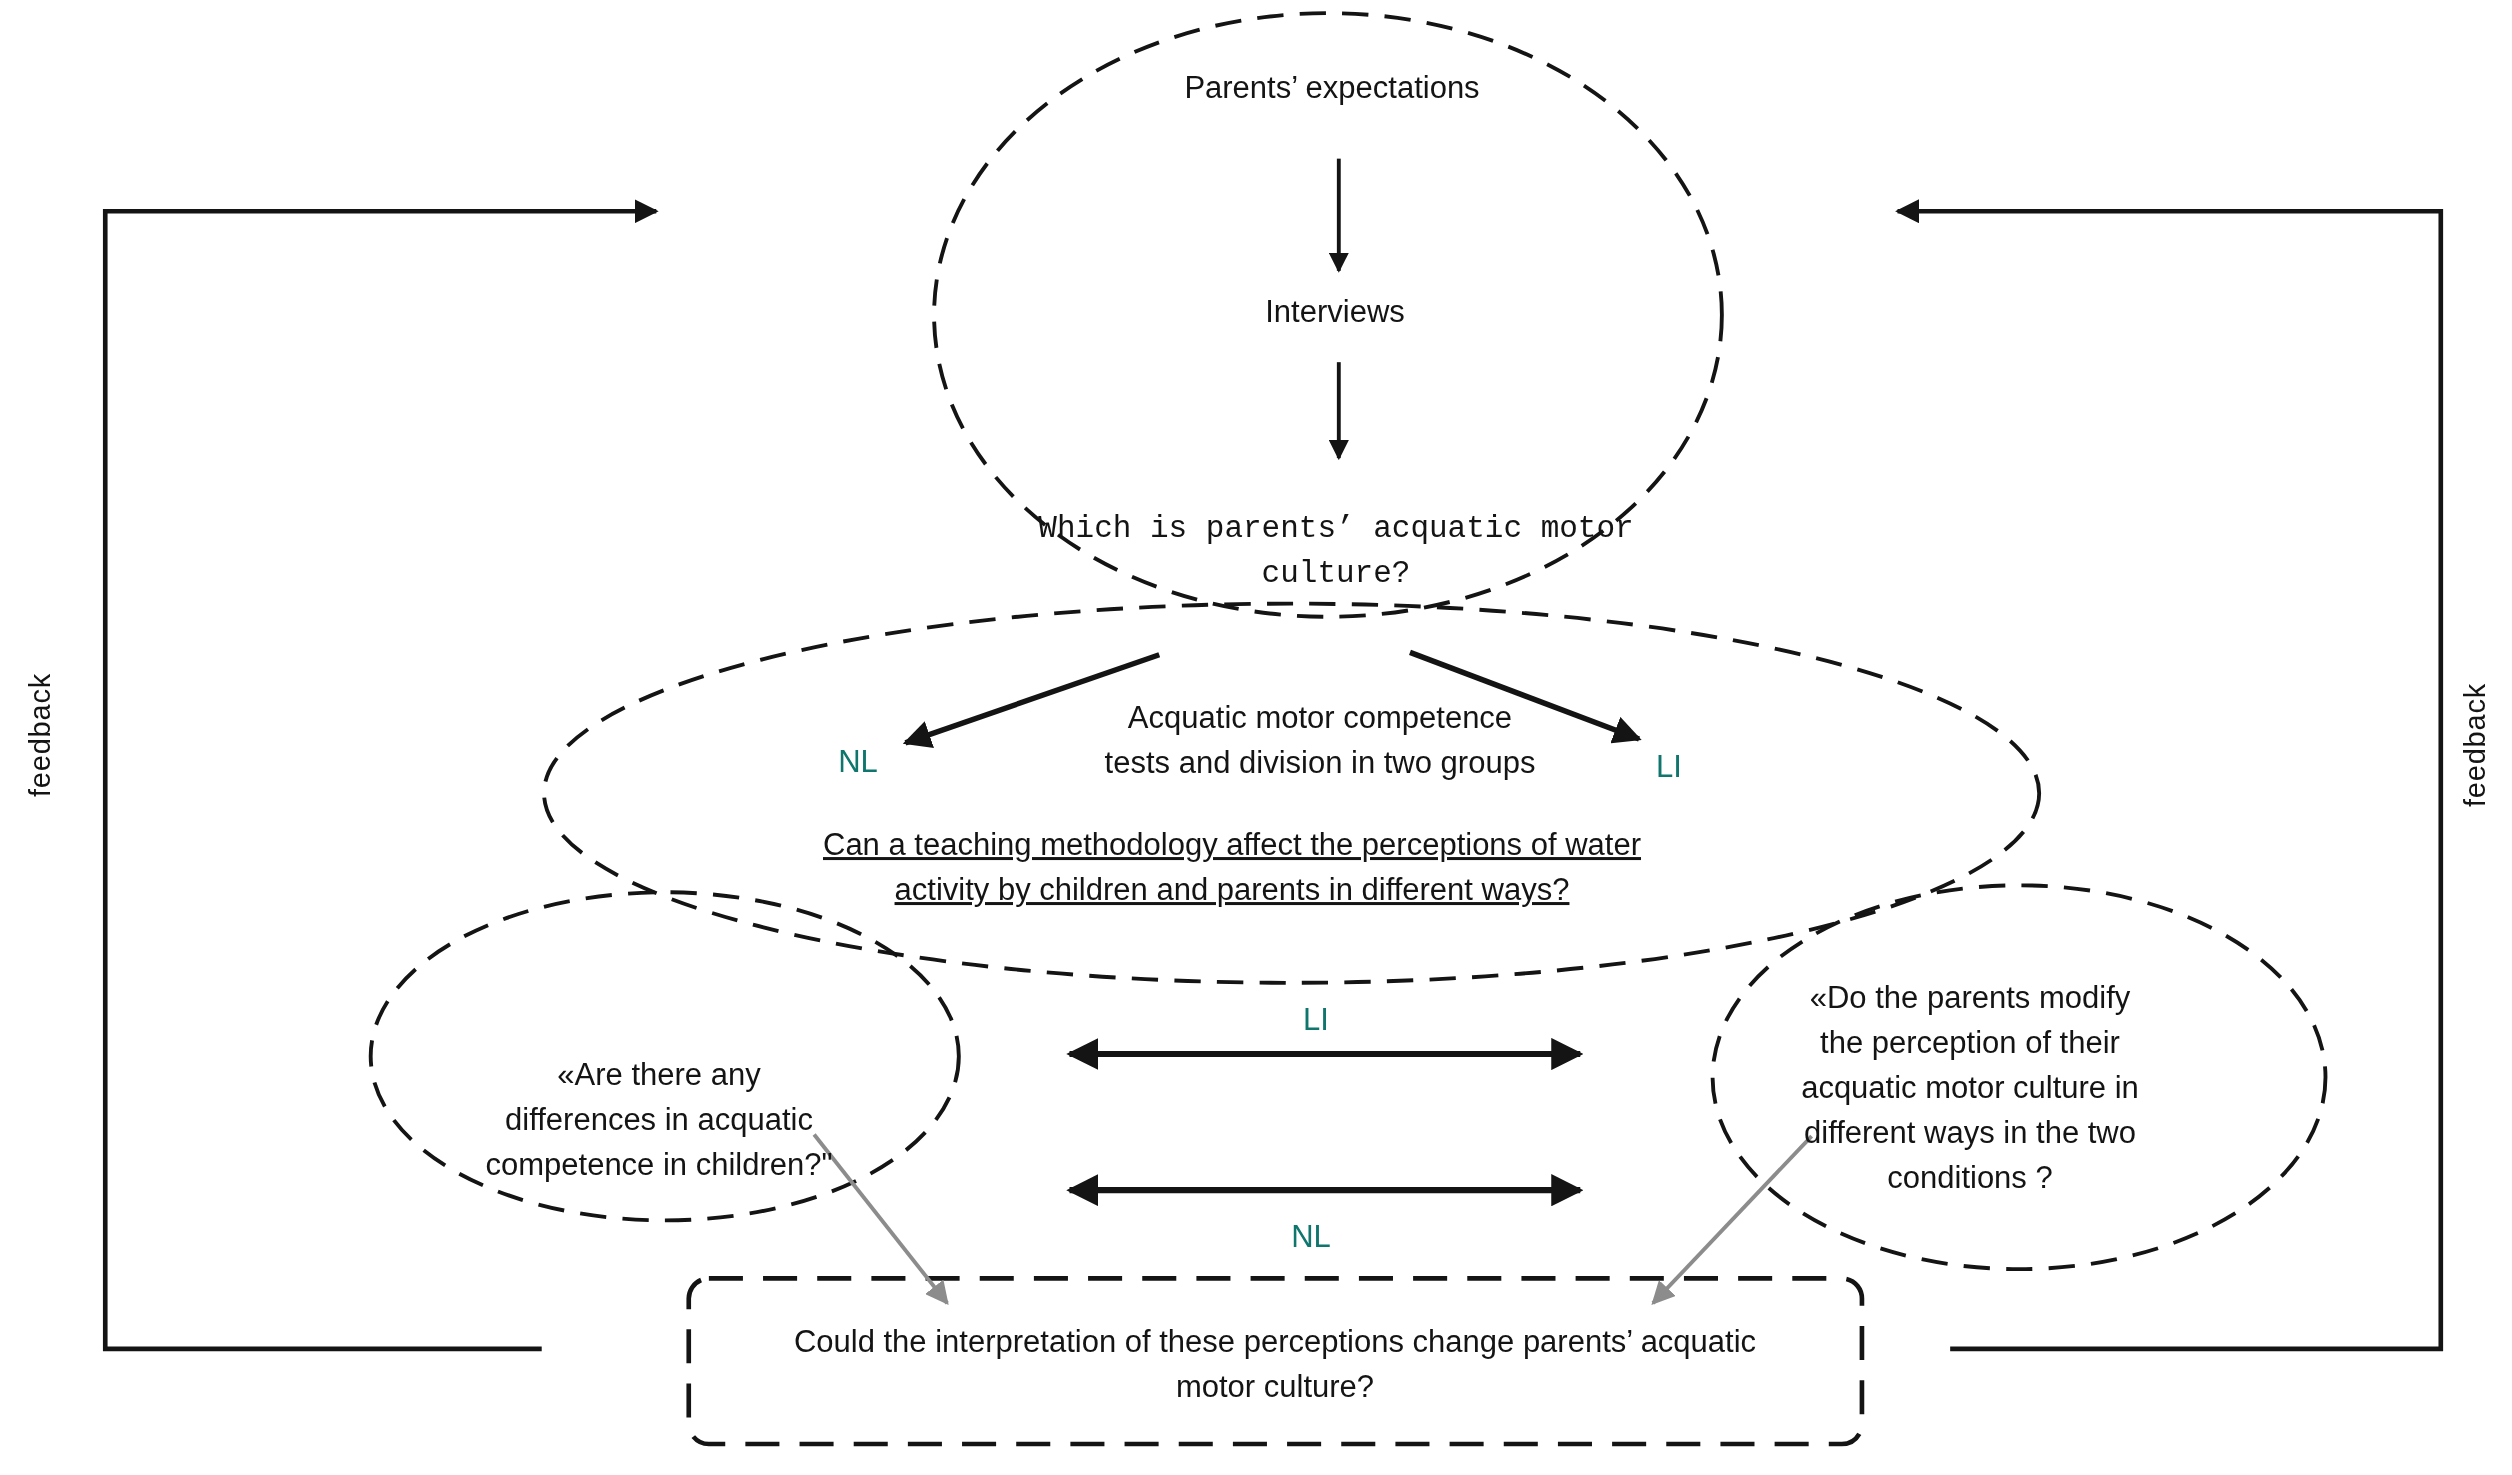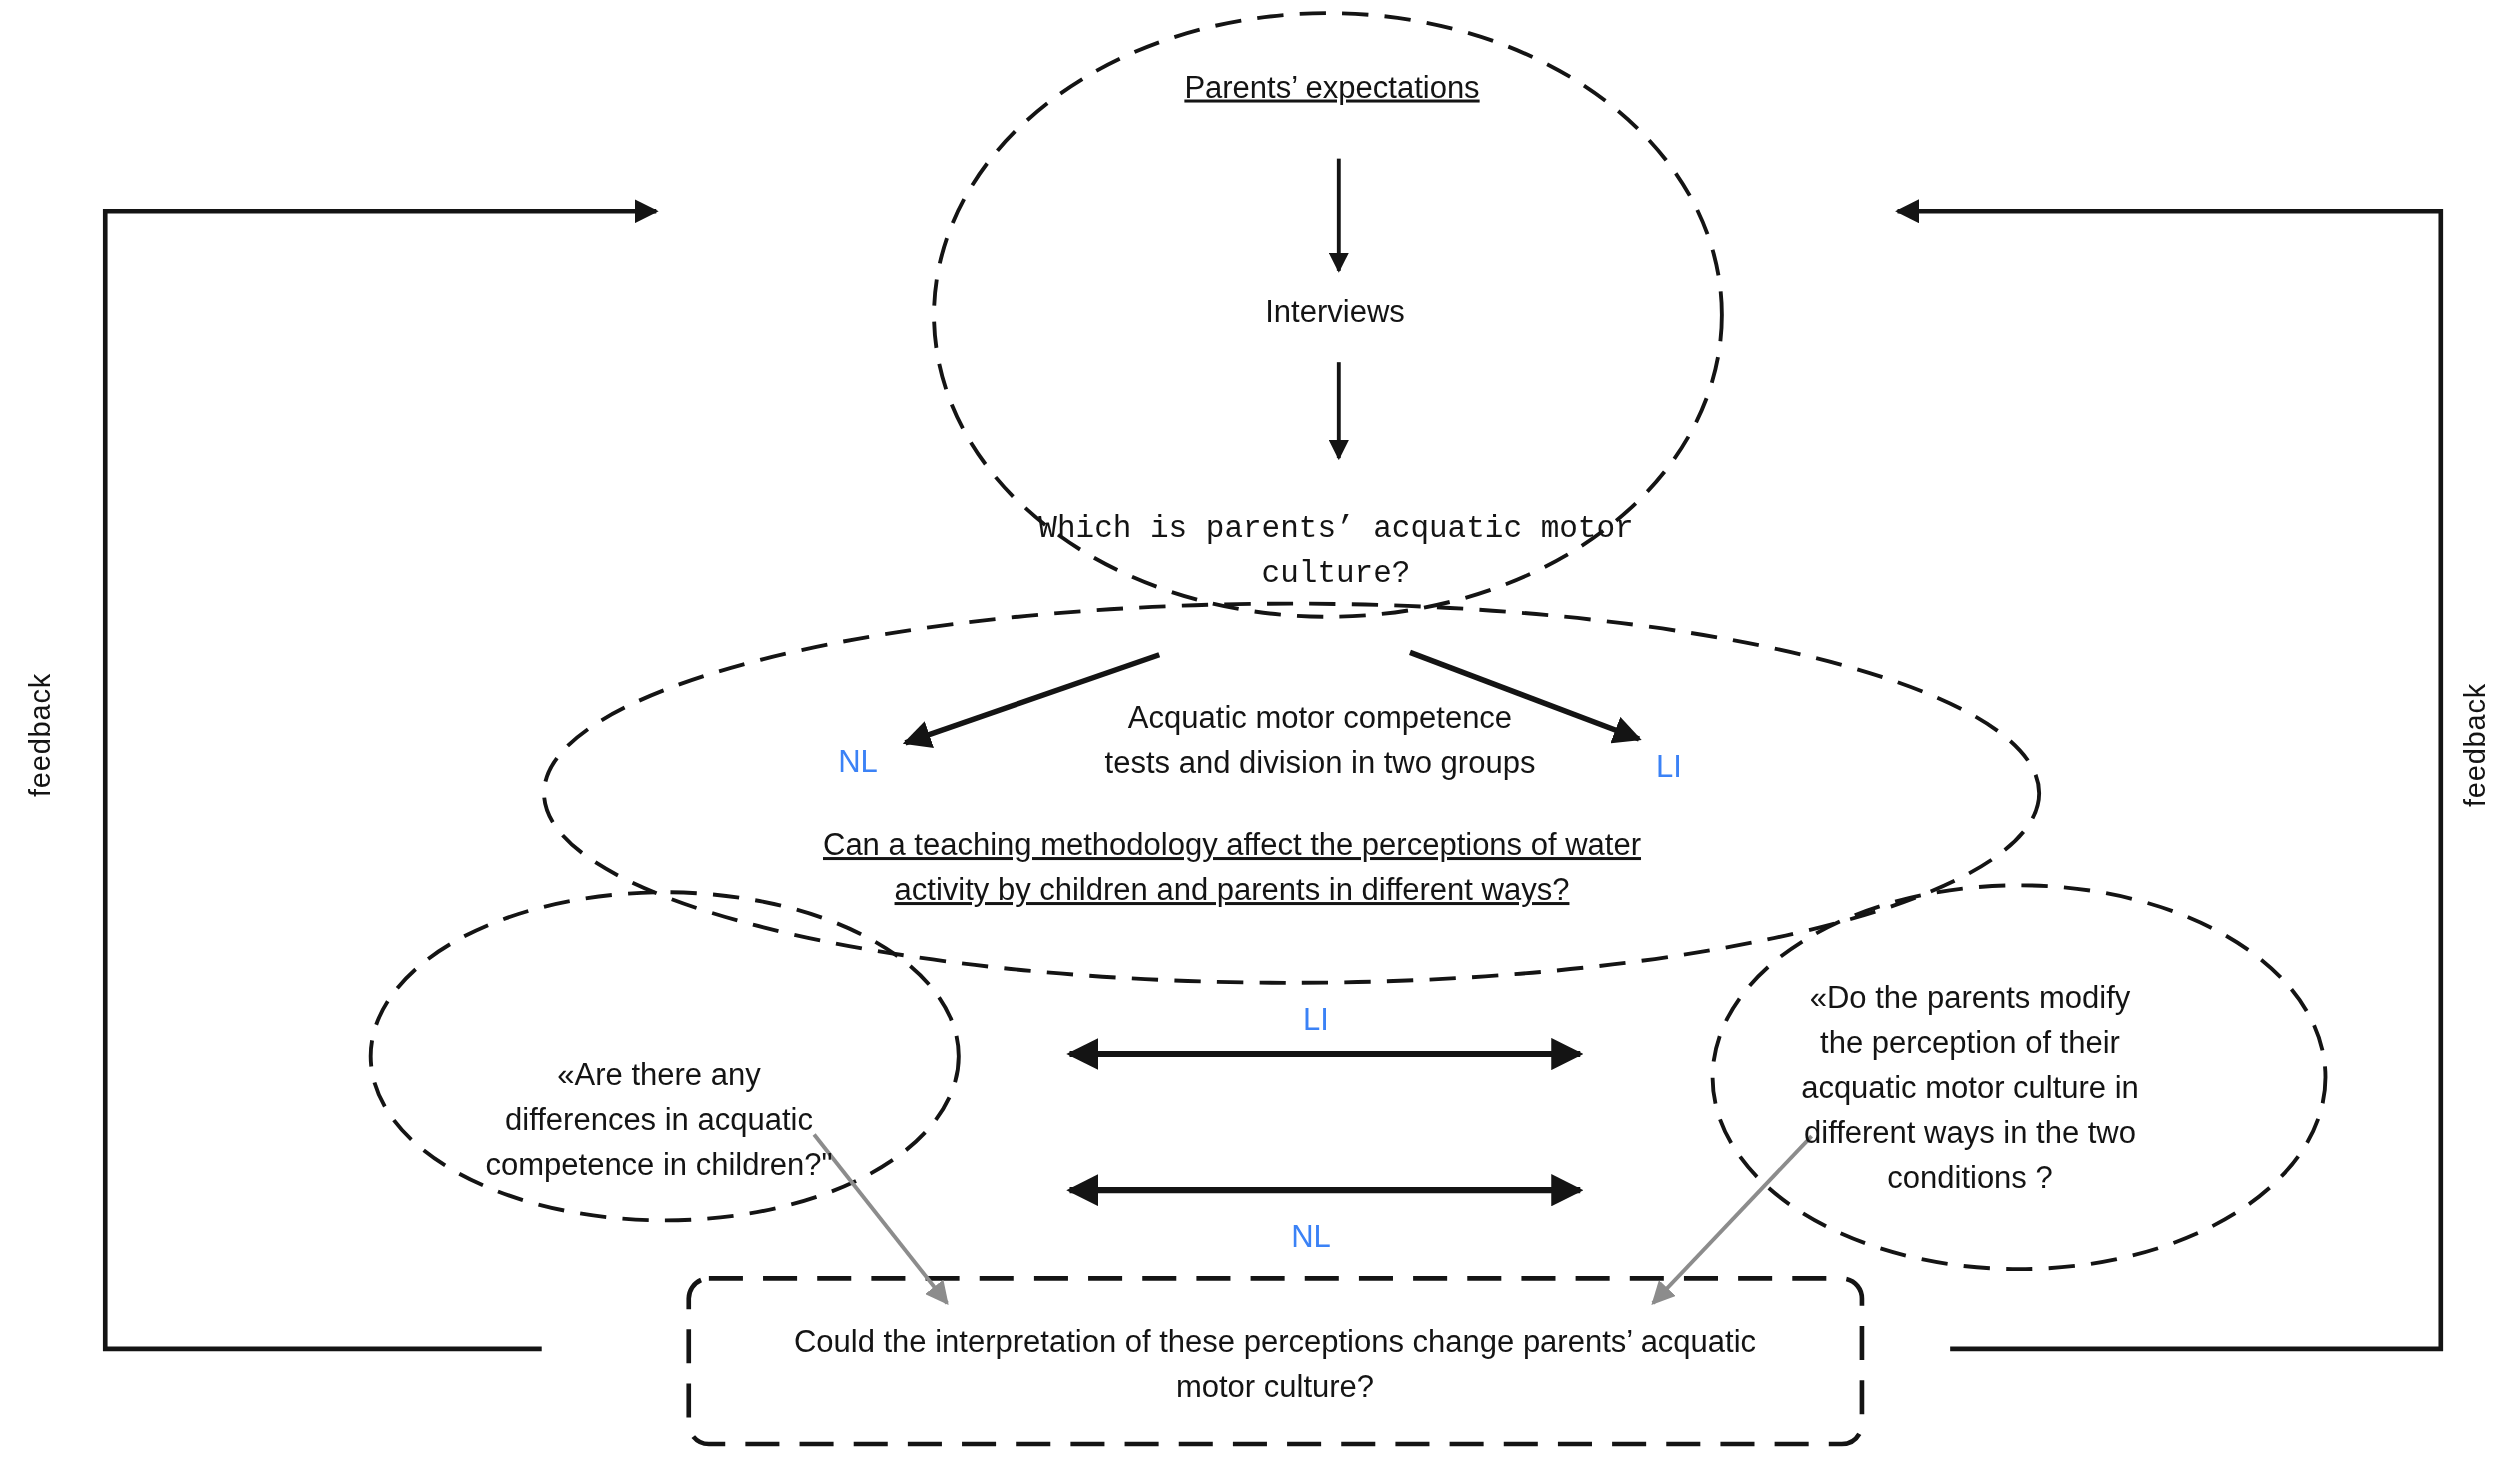--- a/index.html
+++ b/index.html
@@ -20,21 +20,21 @@
     line-height:1.45;
     white-space:pre-line;
     color:#141414;
   }
   .lbl{
     position:absolute;
     transform:translate(-50%,-50%);
     text-align:center;
     font-size:31px;
     line-height:1.2;
-    color:#3b82f6;
+    color:#0f766e;
   }
   .rot{
     position:absolute;
     transform:translate(-50%,-50%) rotate(-90deg);
     font-size:29px;
     line-height:1.2;
     color:#141414;
     letter-spacing:0.8px;
   }
 </style>
@@ -69,21 +69,21 @@
     <path d="M1498 846 L1170 960" fill="none" stroke="#141414" stroke-width="7" marker-end="url(#mArr)"></path>
     <path d="M1822 843 L2118 955" fill="none" stroke="#141414" stroke-width="7" marker-end="url(#mArr)"></path>
 
     <path d="M1382 1362 L2042 1362" fill="none" stroke="#141414" stroke-width="8" marker-start="url(#mArr)" marker-end="url(#mArr)"></path>
     <path d="M1382 1538 L2042 1538" fill="none" stroke="#141414" stroke-width="8" marker-start="url(#mArr)" marker-end="url(#mArr)"></path>
 
     <path d="M1052 1466 L1224 1684" fill="none" stroke="#8c8c8c" stroke-width="5" marker-end="url(#mArrGray)"></path>
     <path d="M2341 1468 L2136 1684" fill="none" stroke="#8c8c8c" stroke-width="5" marker-end="url(#mArrGray)"></path>
   </svg>
 
-  <div class="txt" style="left:1332px;top:88px;text-decoration:underline;">Parents’ expectations</div>
+  <div class="txt" style="left:1332px;top:88px;">Parents’ expectations</div>
   <div class="txt" style="left:1335px;top:312px;">Interviews</div>
   <div class="txt" style="left:1336px;top:552px;font-family:Liberation Mono, monospace;">Which is parents’ acquatic motor
 culture?</div>
 
   <div class="txt" style="left:1320px;top:741px;text-align:center;">Acquatic motor competence
 tests and division in two groups</div>
   <div class="lbl" style="left:858px;top:762px;">NL</div>
   <div class="lbl" style="left:1669px;top:767px;">LI</div>
   <div class="txt" style="left:1232px;top:868px;text-decoration:underline;">Can a teaching methodology affect the perceptions of water
 activity by children and parents in different ways?</div>

